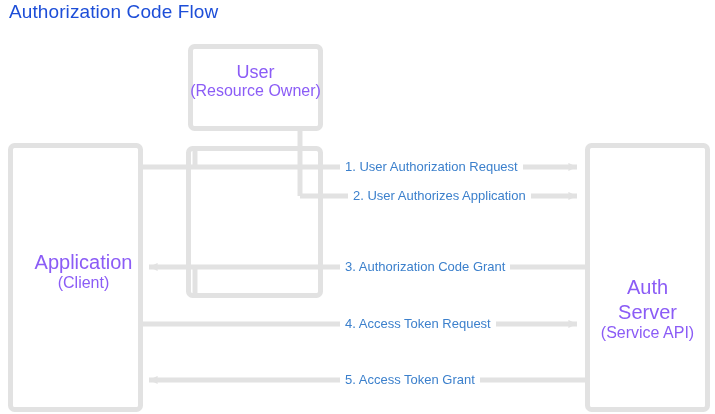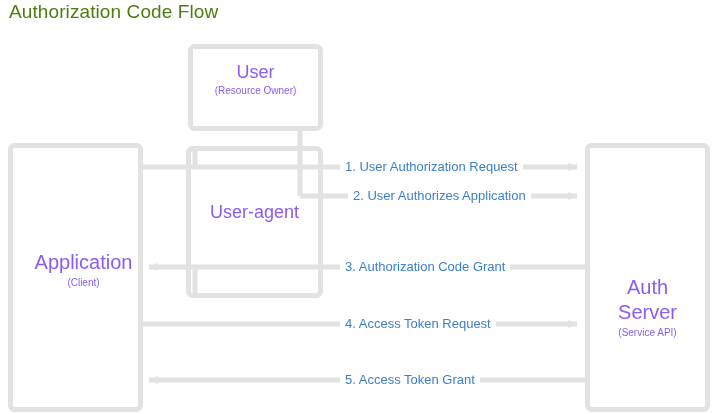--- a/index.html
+++ b/index.html
@@ -3,26 +3,26 @@
 <meta charset="utf-8">
 <style>
   html,body{margin:0;padding:0;background:#ffffff;}
   body{
     width:715px;height:414px;position:relative;overflow:hidden;
     font-family:"Liberation Sans","DejaVu Sans",sans-serif;
     -webkit-font-smoothing:antialiased;
   }
   #diagram-title{
     position:absolute;left:9px;top:1px;
-    font-size:19px;color:#4d7c0f;letter-spacing:0.1px;white-space:nowrap;
+    font-size:19px;color:#1d4ed8;letter-spacing:0.1px;white-space:nowrap;
   }
   svg#flow-canvas{position:absolute;left:0;top:0;width:715px;height:414px;}
   .node-label{position:absolute;text-align:center;color:#8b5cf6;pointer-events:none;}
   .node-title{font-size:18px;line-height:21px;white-space:nowrap;}
-  .node-sub{font-size:10px;line-height:15px;white-space:nowrap;}
+  .node-sub{font-size:16px;line-height:15px;white-space:nowrap;}
   .node-title.big{font-size:20px;line-height:25px;}
   .edge-label{
     position:absolute;font-size:13px;color:#3c80cc;white-space:nowrap;
     background:#ffffff;padding:0 5px;line-height:14px;
   }
 </style>
 </head>
 <body>
 
 <div id="diagram-title">Authorization Code Flow</div>
@@ -62,21 +62,20 @@
 
   <rect x="587.5" y="145.5" width="120" height="264" rx="4" ry="4" fill="#ffffff" stroke="#e2e2e2" stroke-width="5"></rect>
 </svg>
 
 <div class="node-label" style="left:190px;top:62px;width:131px;">
   <div class="node-title">User</div>
   <div class="node-sub">(Resource Owner)</div>
 </div>
 
 <div class="node-label" style="left:188px;top:202px;width:133px;">
-  <div class="node-title">User-agent</div>
 </div>
 
 <div class="node-label" style="left:8px;top:250px;width:151px;">
   <div class="node-title big">Application</div>
   <div class="node-sub">(Client)</div>
 </div>
 
 <div class="node-label" style="left:587px;top:243px;width:121px;margin-top:32px;">
   <div class="node-title big">Auth</div>
   <div class="node-title big">Server</div>

